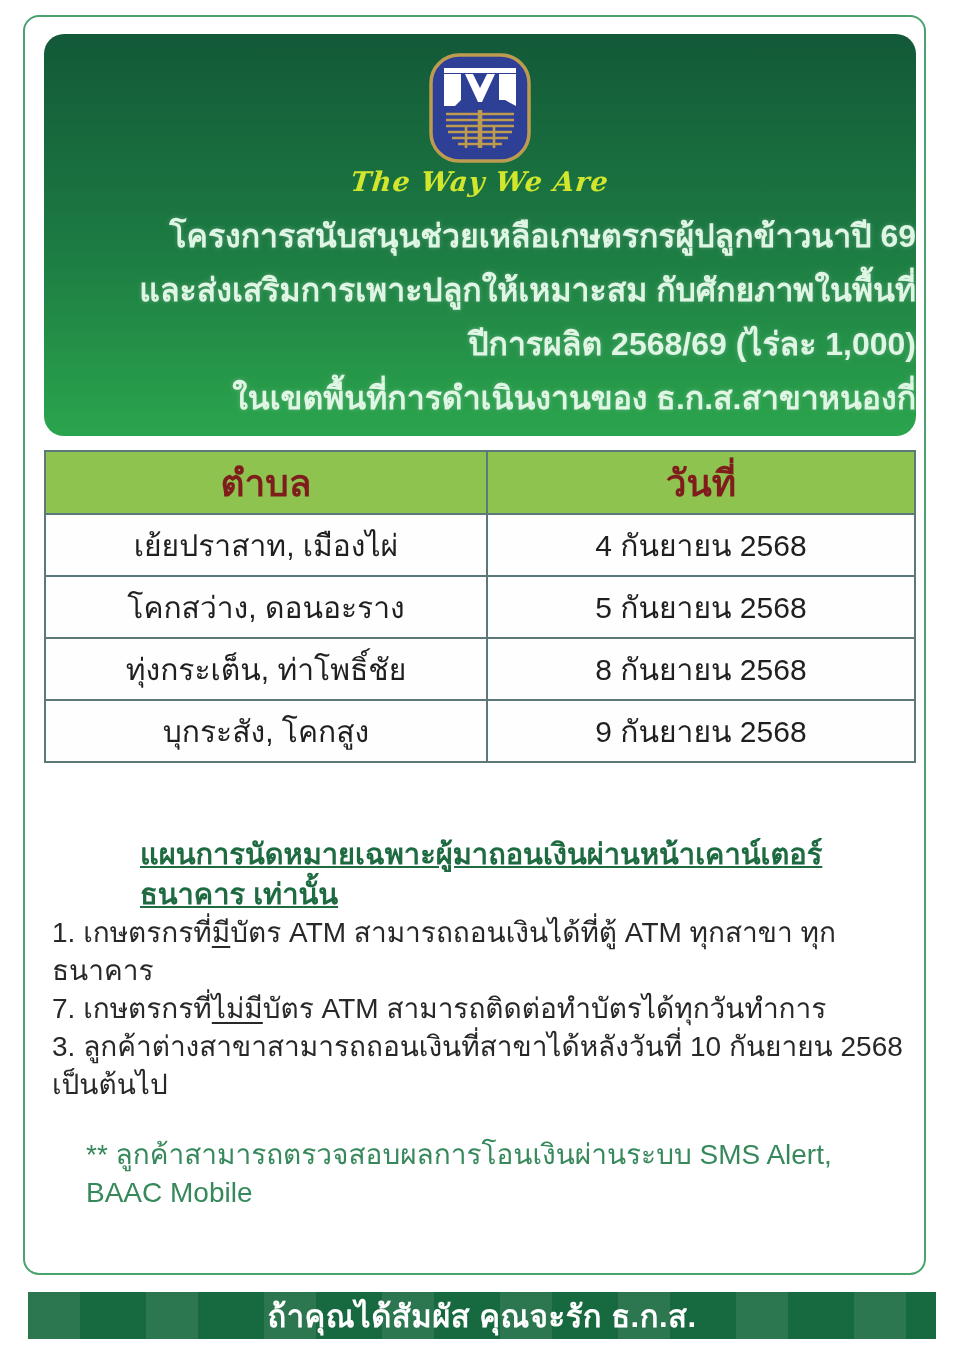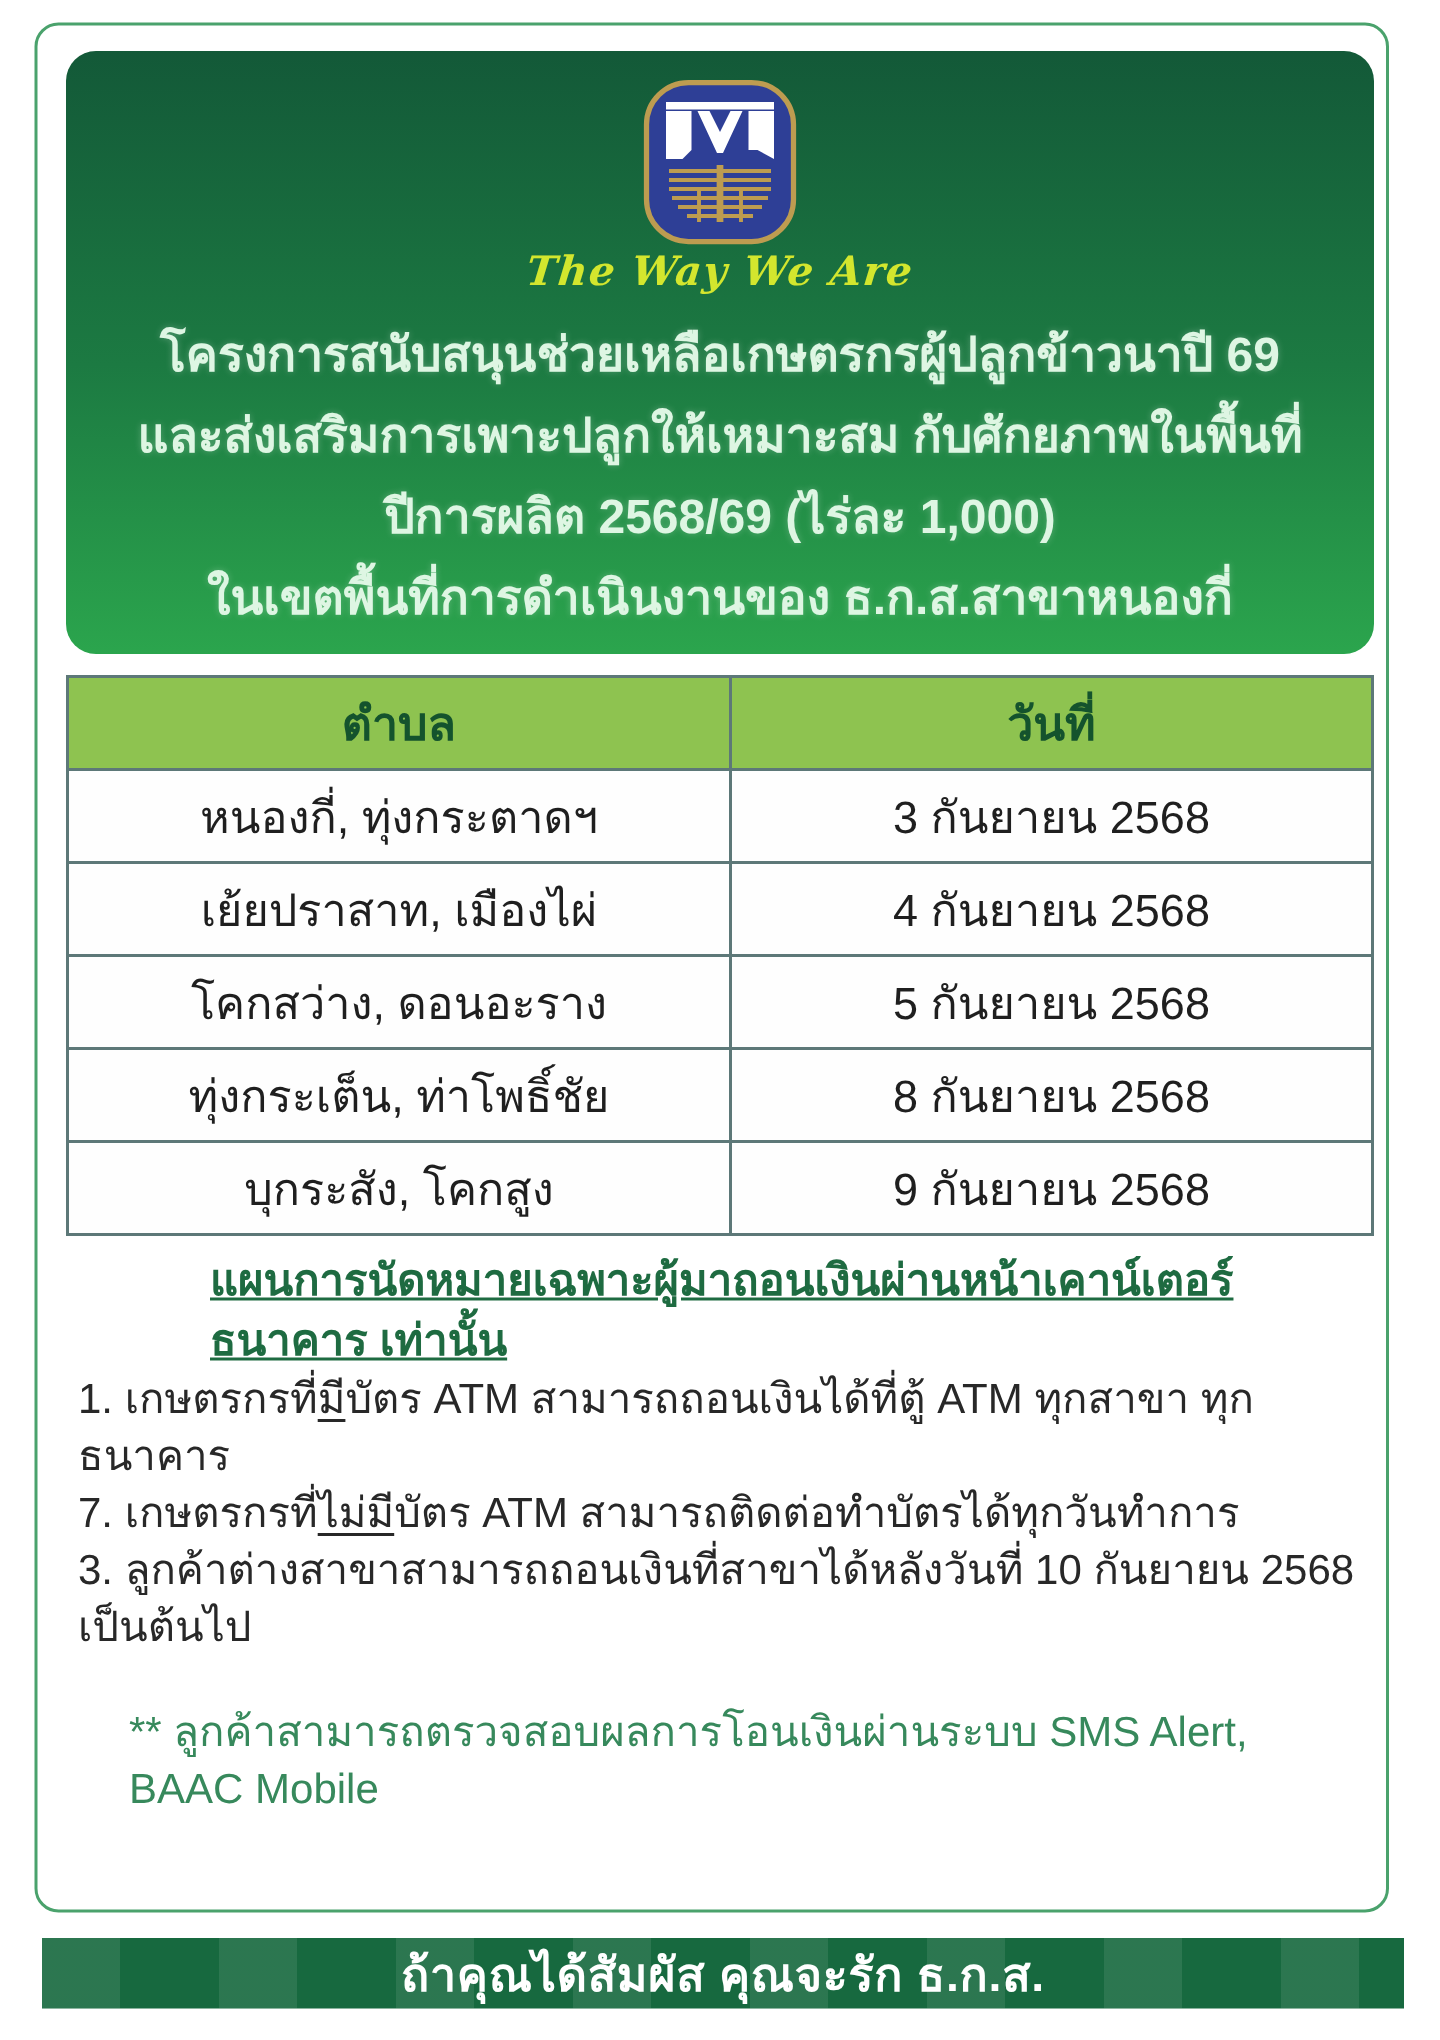--- a/index.html
+++ b/index.html
@@ -51,40 +51,40 @@
     font-family: "DejaVu Serif", serif;
     font-style: italic;
     font-weight: bold;
     font-size: 27px;
     letter-spacing: 1px;
     transform: skewX(-6deg);
   }
   .title-block {
     margin-top: 12px;
     width: 100%;
-    text-align: center;
+    text-align: right;
     color: #def6e3;
     font-weight: bold;
     font-size: 32px;
     line-height: 54px;
     text-shadow: 0 0 5px rgba(255,255,255,0.25);
   }
   
   table.schedule {
     position: absolute;
     left: 44px;
     top: 450px;
     width: 872px;
     border-collapse: collapse;
     table-layout: fixed;
   }
   table.schedule th {
     background: #8ec350;
-    color: #14532d;
-    font-size: 31px;
+    color: #7f1d1d;
+    font-size: 37px;
     font-weight: bold;
     height: 58px;
     border: 2px solid #5d7878;
     text-align: center;
   }
   table.schedule td {
     background: #fefefe;
     color: #1f1f1f;
     font-size: 30px;
     height: 58px;
@@ -206,24 +206,20 @@
         <col>
       </colgroup>
     <thead>
       <tr>
         <th>ตำบล</th>
         <th>วันที่</th>
       </tr>
     </thead>
     <tbody>
       <tr>
-        <td>หนองกี่, ทุ่งกระตาดฯ</td>
-        <td>3 กันยายน 2568</td>
-      </tr>
-      <tr>
         <td>เย้ยปราสาท, เมืองไผ่</td>
         <td>4 กันยายน 2568</td>
       </tr>
       <tr>
         <td>โคกสว่าง, ดอนอะราง</td>
         <td>5 กันยายน 2568</td>
       </tr>
       <tr>
         <td>ทุ่งกระเต็น, ท่าโพธิ์ชัย</td>
         <td>8 กันยายน 2568</td>

